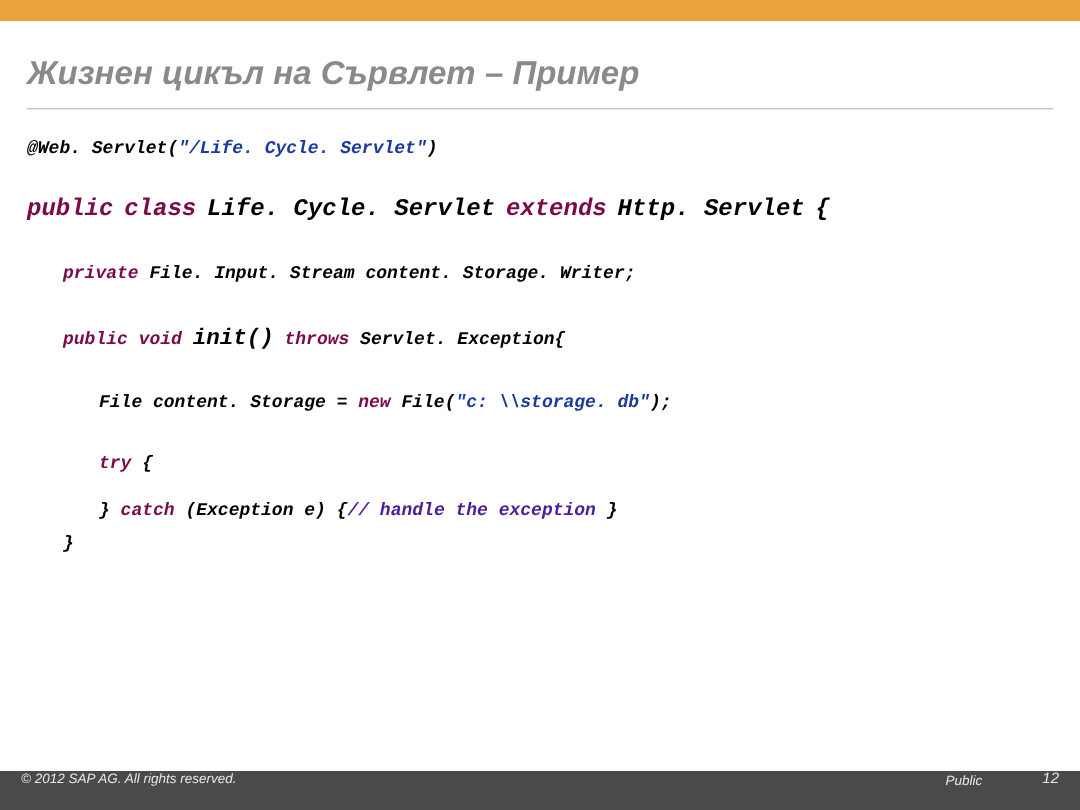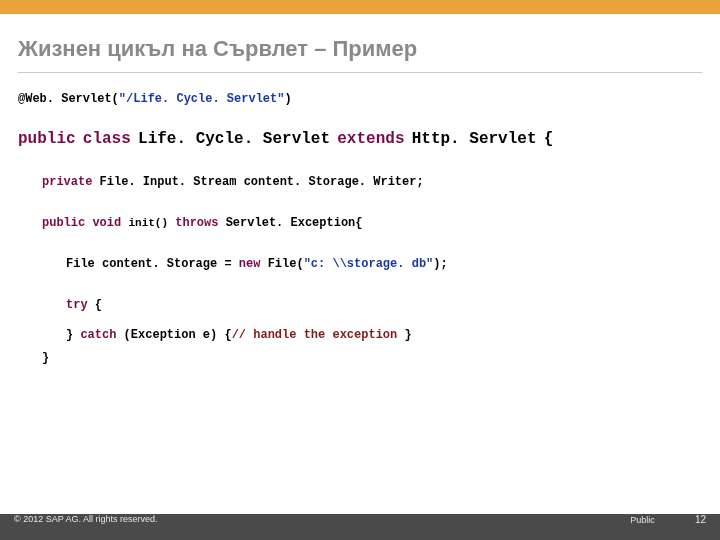--- a/index.html
+++ b/index.html
@@ -1,15 +1,15 @@
 <!DOCTYPE html>
 <html><head>
 <meta charset="utf-8">
 <style>
-  * { margin: 0; padding: 0; box-sizing: border-box; }
+  * { margin: 0; padding: 0; box-sizing: border-box; font-style: italic; }
   body {
     width: 720px;
     height: 540px;
     background: #ffffff;
     font-family: Arial, Helvetica, sans-serif;
     position: relative;
     overflow: hidden;
   }
   .top-bar {
     height: 14px;
@@ -35,25 +35,25 @@
     color: #000;
   }
   .line { margin-bottom: 6px; }
   .gap-sm { margin-bottom: 14px; margin-top: 24px; }
   .gap-md { margin-bottom: 20px; }
   .gap-lg { margin-bottom: 28px; }
   .indent1 { padding-left: 24px; }
   .indent2 { padding-left: 48px; }
   .indent3 { padding-left: 72px; }
   .kw { color: #7a0a4a; font-weight: bold; }
-  .green { color: #7f1d1d; }
+  .green { color: #4c1d95; }
   .blue { color: #1a3aa0; }
   .bold { font-weight: bold; }
   .big { font-size: 16px; font-weight: bold; }
-  .big2 { font-size: 11px; font-weight: bold; }
+  .big2 { font-size: 15px; font-weight: bold; }
   .footer {
     position: absolute;
     bottom: 0;
     left: 0;
     right: 0;
     height: 26px;
     background: #4a4a4a;
     color: #e6e6e6;
     font-size: 9px;
     display: flex;

